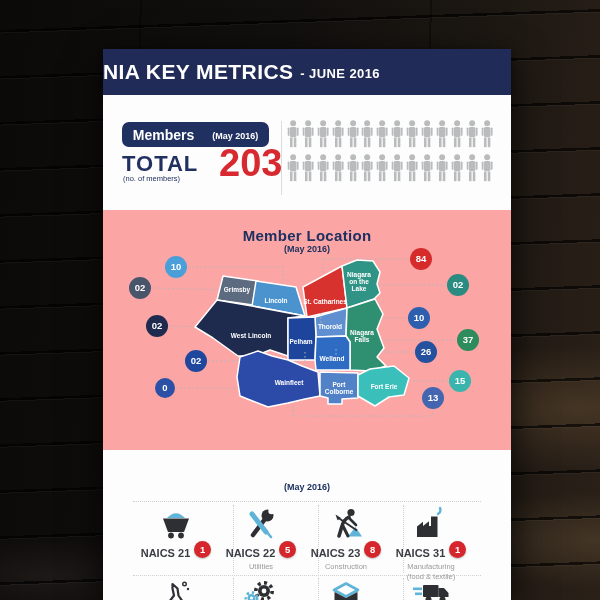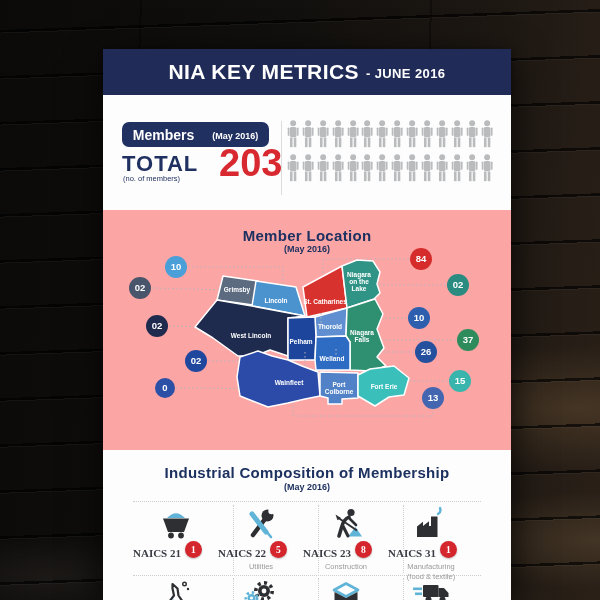--- a/index.html
+++ b/index.html
@@ -25,21 +25,21 @@
         rgba(255,255,255,.035) 32.5px 33.5px, transparent 33.5px 46px),
       repeating-linear-gradient(92deg,
         transparent 0 140px, rgba(0,0,0,.35) 140px 142px, transparent 142px 290px);
   }
   .poster{
     position:absolute;left:103px;top:49px;width:408px;height:551px;
     background:#fdfdfd;box-shadow:0 10px 34px rgba(0,0,0,.75);
   }
   .band{
     position:absolute;left:0;top:0;right:0;height:46px;background:#202b57;
-    display:flex;align-items:center;justify-content:center;gap:7px;
+    display:flex;align-items:center;gap:7px;
     box-shadow:0 2px 4px rgba(0,0,0,.35);
   }
   .band-title{color:#fff;font-size:21px;font-weight:bold;letter-spacing:.4px;}
   .band-sub{color:#fff;font-size:13px;font-weight:bold;letter-spacing:.4px;padding-top:3px;}
 
   
   .members-section{position:absolute;left:0;top:46px;right:0;height:115px;background:#fdfdfd;}
   .members-badge{
     position:absolute;left:19px;top:27px;width:147px;height:25px;background:#203061;
     border-radius:7px;display:flex;align-items:center;justify-content:center;gap:18px;color:#fff;
@@ -61,21 +61,21 @@
     font-size:9px;font-weight:bold;color:#1d3160;}
   #map-host{position:absolute;left:0;top:0;}
   #map-host svg text{font-family:"Liberation Sans","DejaVu Sans",sans-serif;}
 
   
   .industrial-section{position:absolute;left:0;top:401px;right:0;height:150px;background:#fdfdfd;}
   .dot-h{position:absolute;border-top:1px dotted #cfcfcf;height:0;}
   .dot-v{position:absolute;border-left:1px dotted #cfcfcf;width:0;}
   .naics-item{position:absolute;width:86px;text-align:center;}
   .naics-icon{display:block;margin:0 auto;}
-  .naics-labelrow{display:flex;align-items:flex-start;justify-content:flex-start;gap:4px;margin-top:2px;font-family:Liberation Serif, serif;}
+  .naics-labelrow{display:flex;align-items:flex-start;justify-content:center;gap:4px;margin-top:2px;}
   .naics-code{font-size:11px;font-weight:bold;color:#3a3d44;line-height:13px;}
   .naics-badge{width:17px;height:17px;border-radius:50%;background:#d4262c;color:#fff;
     font-size:9.5px;font-weight:bold;display:flex;align-items:center;justify-content:center;
     margin-top:-6px;box-shadow:0 1px 2px rgba(0,0,0,.25);}
   .naics-desc{font-size:7.5px;color:#9a9a9a;line-height:9.5px;margin-top:2px;}
 </style>
 </head>
 <body>
 
 <div class="wood"></div>
@@ -472,21 +472,20 @@
             <text x="460" y="384.3" text-anchor="middle" font-size="9.5" font-weight="bold" fill="#ffffff">15</text>
           </g>
           <g>
             <circle cx="433" cy="398" r="11" fill="#4466b0"></circle>
             <text x="433" y="401.3" text-anchor="middle" font-size="9.5" font-weight="bold" fill="#ffffff">13</text>
           </g>
         </svg></div>
   </div>
 
   <div class="industrial-section">
-    <div class="sec-title" style="top:14px">Industrial Composition of Membership</div>
     <div class="sec-sub" style="top:32px">(May 2016)</div>
     <div class="dot-h" style="left:30px;right:30px;top:51px"></div>
     <div class="dot-v" style="left:130px;top:55px;height:68px"></div>
     <div class="dot-v" style="left:215px;top:55px;height:68px"></div>
     <div class="dot-v" style="left:300px;top:55px;height:68px"></div>
     <div class="dot-h" style="left:30px;right:30px;top:125px"></div>
     <div class="dot-v" style="left:130px;top:128px;height:22px"></div>
     <div class="dot-v" style="left:215px;top:128px;height:22px"></div>
     <div class="dot-v" style="left:300px;top:128px;height:22px"></div>
     <div id="naics-row1">

